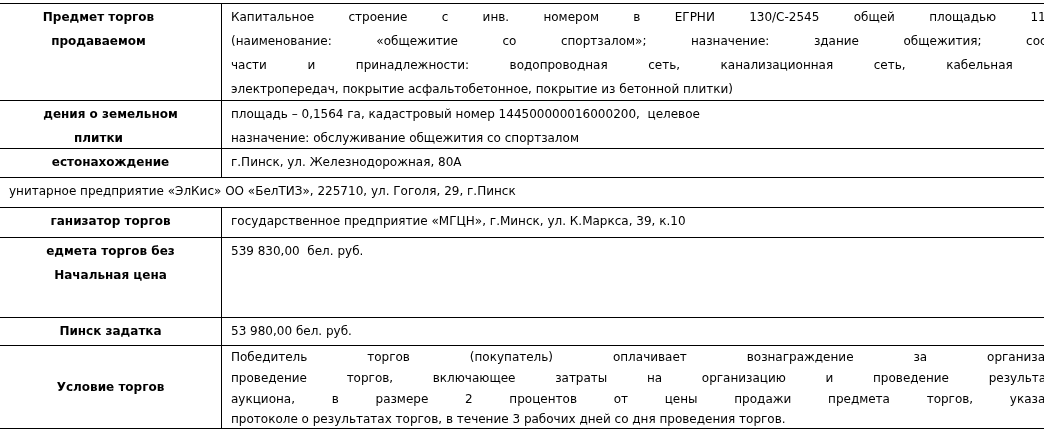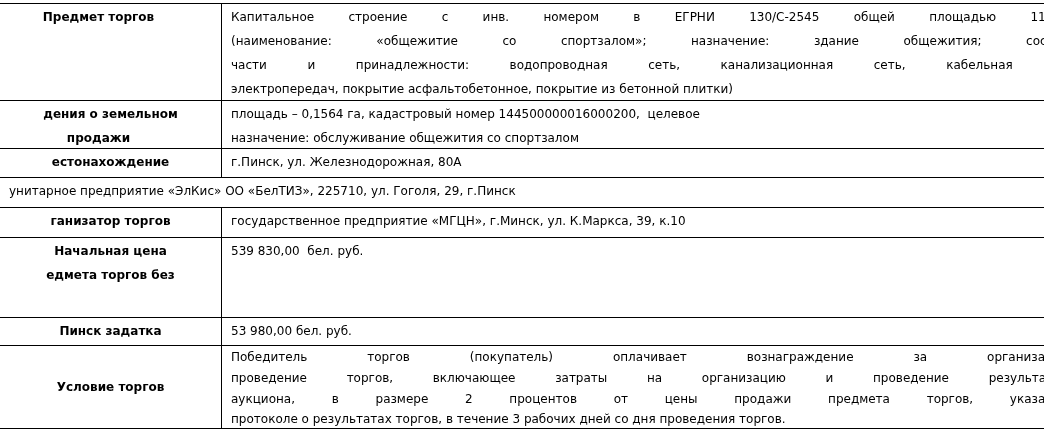--- a/index.html
+++ b/index.html
@@ -52,33 +52,34 @@
 </style>
 </head>
 <body>
 
 <div class="screen">
   <div class="tbl">
 
     <div class="row h1">
       <div class="lc">
         <div class="ll ctr">Предмет торгов</div>
+        <div class="ll ctr">продаваемом</div>
       </div>
       <div class="vc">
         <div class="vl j">Капитальное строение с инв. номером в ЕГРНИ 130/С-2545 общей площадью 1130</div>
         <div class="vl j">(наименование: «общежитие со спортзалом»; назначение: здание общежития; соста</div>
         <div class="vl j">части и принадлежности: водопроводная сеть, канализационная сеть, кабельная л</div>
         <div class="vl p">электропередач, покрытие асфальтобетонное, покрытие из бетонной плитки)</div>
       </div>
     </div>
 
     <div class="row h2">
       <div class="lc">
         <div class="ll cut">дения о земельном</div>
-        <div class="ll ctr">продажи</div>
+        <div class="ll ctr">плитки</div>
       </div>
       <div class="vc">
         <div class="vl p">площадь – 0,1564 га, кадастровый номер 144500000016000200,&nbsp; целевое</div>
         <div class="vl p">назначение: обслуживание общежития со спортзалом</div>
       </div>
     </div>
 
     <div class="row h3">
       <div class="lc">
         <div class="ll cut">естонахождение</div>
@@ -98,22 +99,22 @@
       <div class="lc">
         <div class="ll cut">ганизатор торгов</div>
       </div>
       <div class="vc">
         <div class="vl p">государственное предприятие «МГЦН», г.Минск, ул. К.Маркса, 39, к.10</div>
       </div>
     </div>
 
     <div class="row h6">
       <div class="lc">
+        <div class="ll cut">едмета торгов без</div>
         <div class="ll cut">Начальная цена</div>
-        <div class="ll cut">едмета торгов без</div>
       </div>
       <div class="vc">
         <div class="vl p">539 830,00&nbsp; бел. руб.</div>
       </div>
     </div>
 
     <div class="row h7">
       <div class="lc">
         <div class="ll cut">Пинск задатка</div>
       </div>

